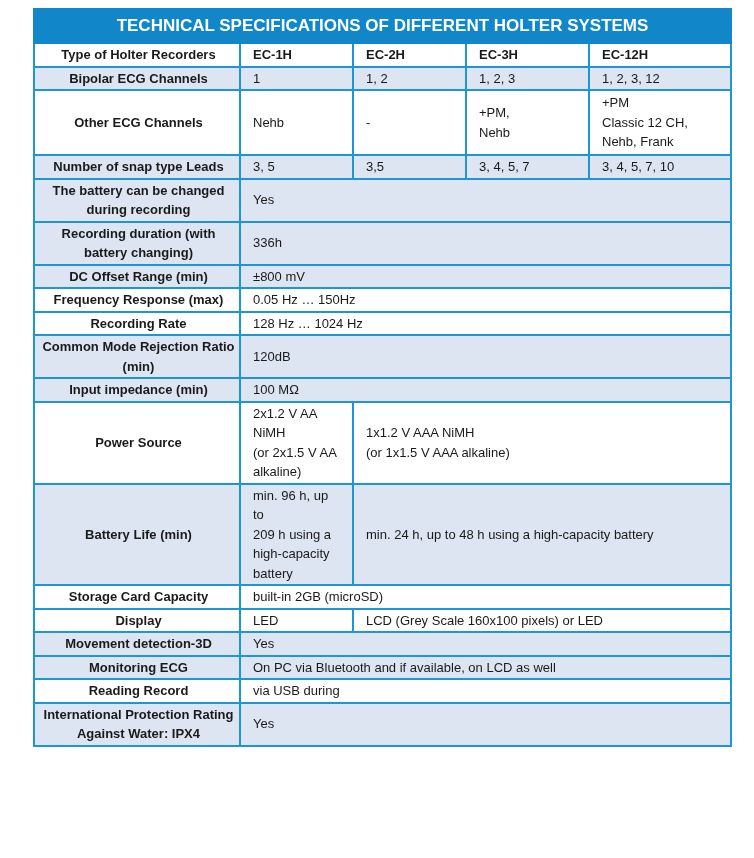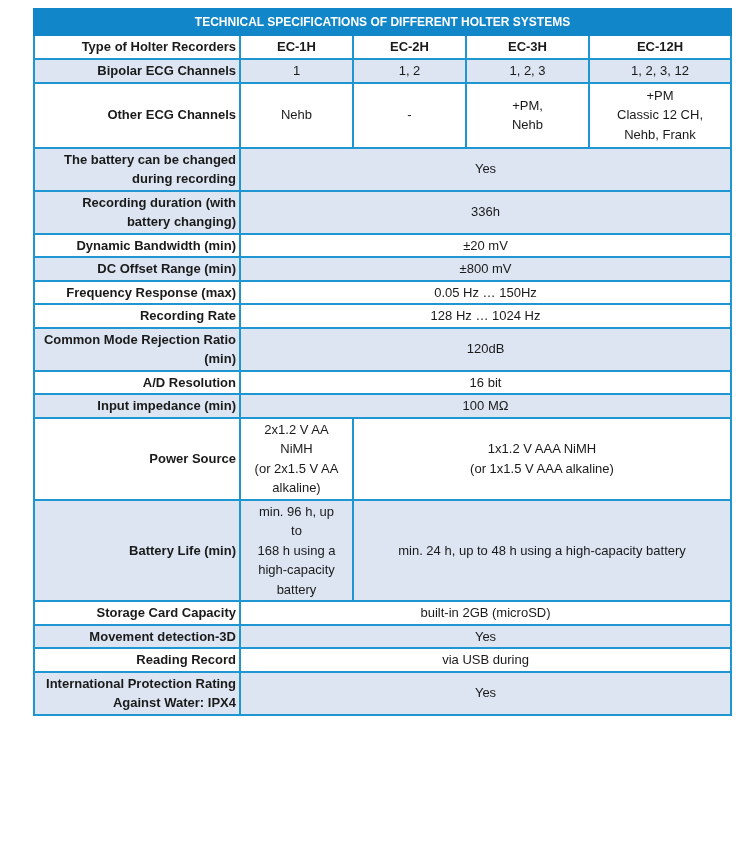--- a/index.html
+++ b/index.html
@@ -22,29 +22,29 @@
   td{
     border:2px solid var(--border);
     font-size:13px;line-height:1.5;
     vertical-align:middle;
     overflow:hidden;
   }
   td.title{
     background:var(--accent);
     border-color:var(--accent);
     color:var(--title_text);
-    font-weight:bold;font-size:12px;
+    font-weight:bold;font-size:17px;
     text-align:center;padding:3px 2px;
   }
   td.lbl{
-    font-weight:bold;text-align:right;
+    font-weight:bold;text-align:center;
     padding:1px 3px 1px 6px;
   }
   td.val{
-    text-align:center;padding:1px 12px;
+    text-align:left;padding:1px 12px;
     white-space:pre-line;
   }
   tr.hdr td.val{font-weight:bold;}
   tr.band td{background:var(--band);}
 </style>
 </head>
 <body>
 
 <table class="spec">
   <colgroup>
@@ -80,36 +80,39 @@
     <td class="lbl">Other ECG Channels</td>
     <td class="val">Nehb</td>
     <td class="val">-</td>
     <td class="val">+PM,
 Nehb</td>
     <td class="val">+PM
 Classic 12 CH,
 Nehb, Frank</td>
   </tr>
 
+  <tr class="band" style="height:20px">
+    <td class="lbl">Number of snap type Leads</td>
+    <td class="val">3, 5</td>
+    <td class="val">3,5</td>
+    <td class="val">3, 4, 5, 7</td>
+    <td class="val">3, 4, 5, 7, 10</td>
+  </tr>
 
 
   <tr class="band" style="height:41px">
     <td class="lbl">The battery can be changed during recording</td>
     <td class="val" colspan="4">Yes</td>
   </tr>
 
   <tr class="band" style="height:40px">
     <td class="lbl">Recording duration (with battery changing)</td>
     <td class="val" colspan="4">336h</td>
   </tr>
 
-  <tr style="height:20px">
-    <td class="lbl">Dynamic Bandwidth (min)</td>
-    <td class="val" colspan="4">±20 mV</td>
-  </tr>
 
   <tr class="band" style="height:21px">
     <td class="lbl">DC Offset Range (min)</td>
     <td class="val" colspan="4">±800 mV</td>
   </tr>
 
   <tr style="height:20px">
     <td class="lbl">Frequency Response (max)</td>
     <td class="val" colspan="4">0.05 Hz … 150Hz</td>
   </tr>
@@ -118,61 +121,66 @@
   <tr style="height:20px">
     <td class="lbl">Recording Rate</td>
     <td class="val" colspan="4">128 Hz … 1024 Hz</td>
   </tr>
 
   <tr class="band" style="height:42px">
     <td class="lbl">Common Mode Rejection Ratio (min)</td>
     <td class="val" colspan="4">120dB</td>
   </tr>
 
-  <tr style="height:20px">
-    <td class="lbl">A/D Resolution</td>
-    <td class="val" colspan="4">16 bit</td>
-  </tr>
 
   <tr class="band" style="height:20px">
     <td class="lbl">Input impedance (min)</td>
     <td class="val" colspan="4">100 MΩ</td>
   </tr>
 
   <tr style="height:64px">
     <td class="lbl">Power Source</td>
     <td class="val">2x1.2 V AA NiMH
 (or 2x1.5 V AA
 alkaline)</td>
     <td class="val" colspan="3">1x1.2 V AAA NiMH
 (or 1x1.5 V AAA alkaline)</td>
   </tr>
 
   <tr class="band" style="height:82px">
     <td class="lbl">Battery Life (min)</td>
     <td class="val">min. 96 h, up to
-168 h using a
+209 h using a
 high-capacity
 battery</td>
     <td class="val" colspan="3">min. 24 h, up to 48 h using a high-capacity battery</td>
   </tr>
 
   <tr style="height:21px">
     <td class="lbl">Storage Card Capacity</td>
     <td class="val" colspan="4">built-in 2GB (microSD)</td>
   </tr>
 
 
+  <tr style="height:21px">
+    <td class="lbl">Display</td>
+    <td class="val">LED</td>
+    <td class="val" colspan="3">LCD (Grey Scale 160x100 pixels) or LED</td>
+  </tr>
 
   <tr class="band" style="height:21px">
     <td class="lbl">Movement detection-3D</td>
     <td class="val" colspan="4">Yes</td>
   </tr>
 
 
+  <tr class="band" style="height:21px">
+    <td class="lbl">Monitoring ECG</td>
+    <td class="val" colspan="4">On PC via Bluetooth and if available, on LCD as well</td>
+  </tr>
 
   <tr style="height:21px">
     <td class="lbl">Reading Record</td>
     <td class="val" colspan="4">via USB during</td>
   </tr>
 
   <tr class="band" style="height:41px">
     <td class="lbl">International Protection Rating Against Water: IPX4</td>
     <td class="val" colspan="4">Yes</td>
   </tr>

